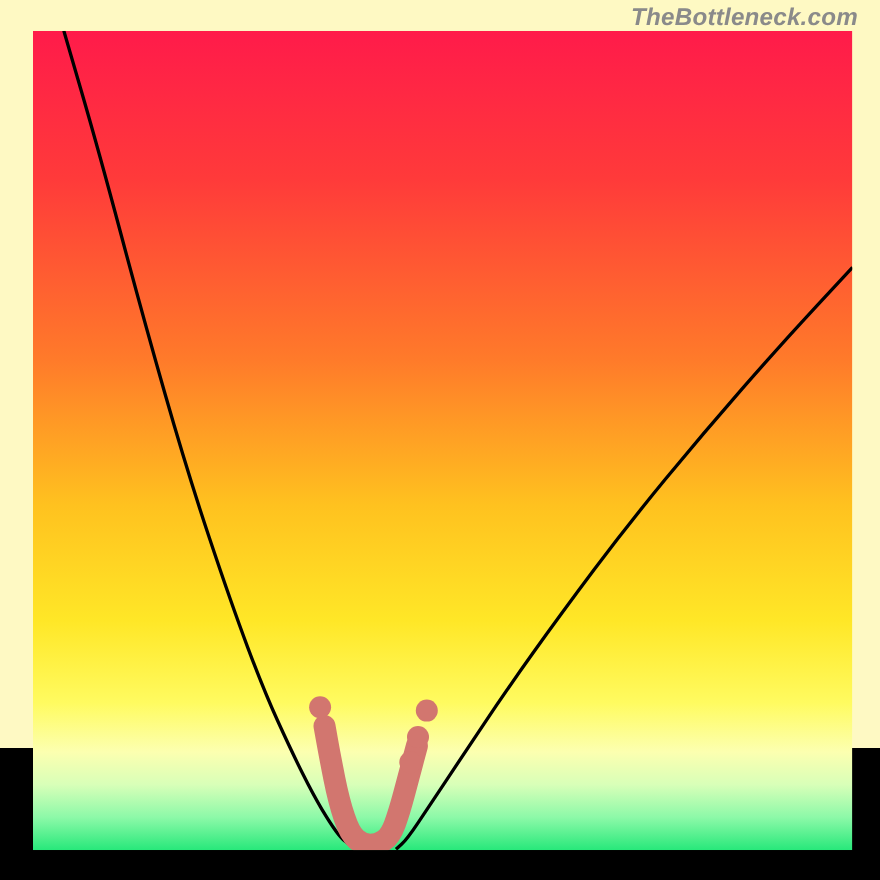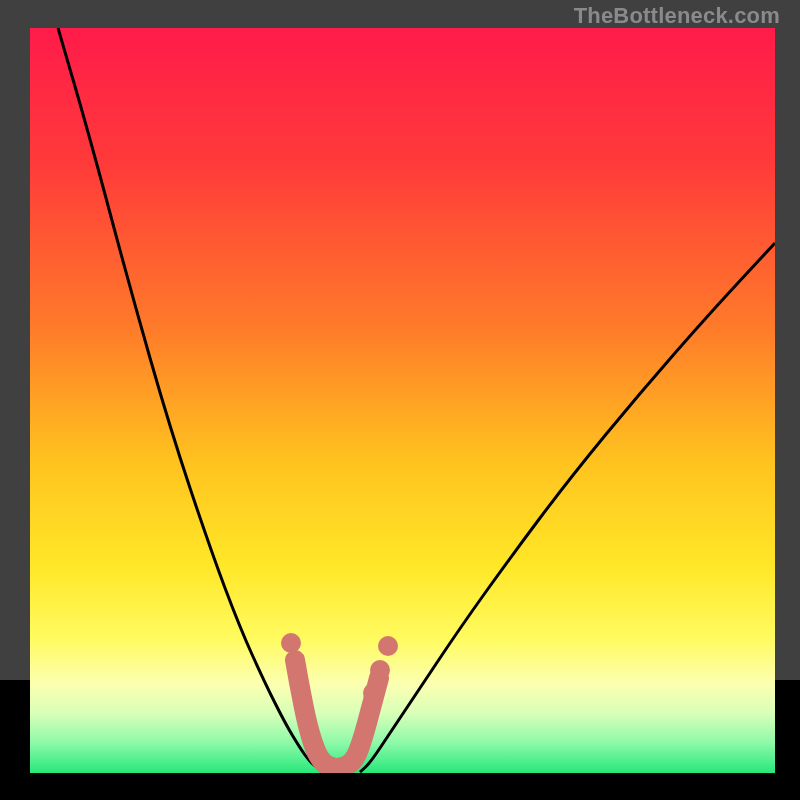--- a/index.html
+++ b/index.html
@@ -9,21 +9,22 @@
     height: 800px;
     background: #000;
     overflow: hidden;
   }
   .frame {
     position: absolute;
     left: 0;
     top: 0;
     width: 800px;
     height: 680px;
-    background: #404040;
+    background: #fef9c3;
+    font-style: italic;
   }
   .plot-area {
     position: absolute;
     left: 30px;
     top: 28px;
     width: 745px;
     height: 745px;
     overflow: hidden;
   }
   .gradient {

